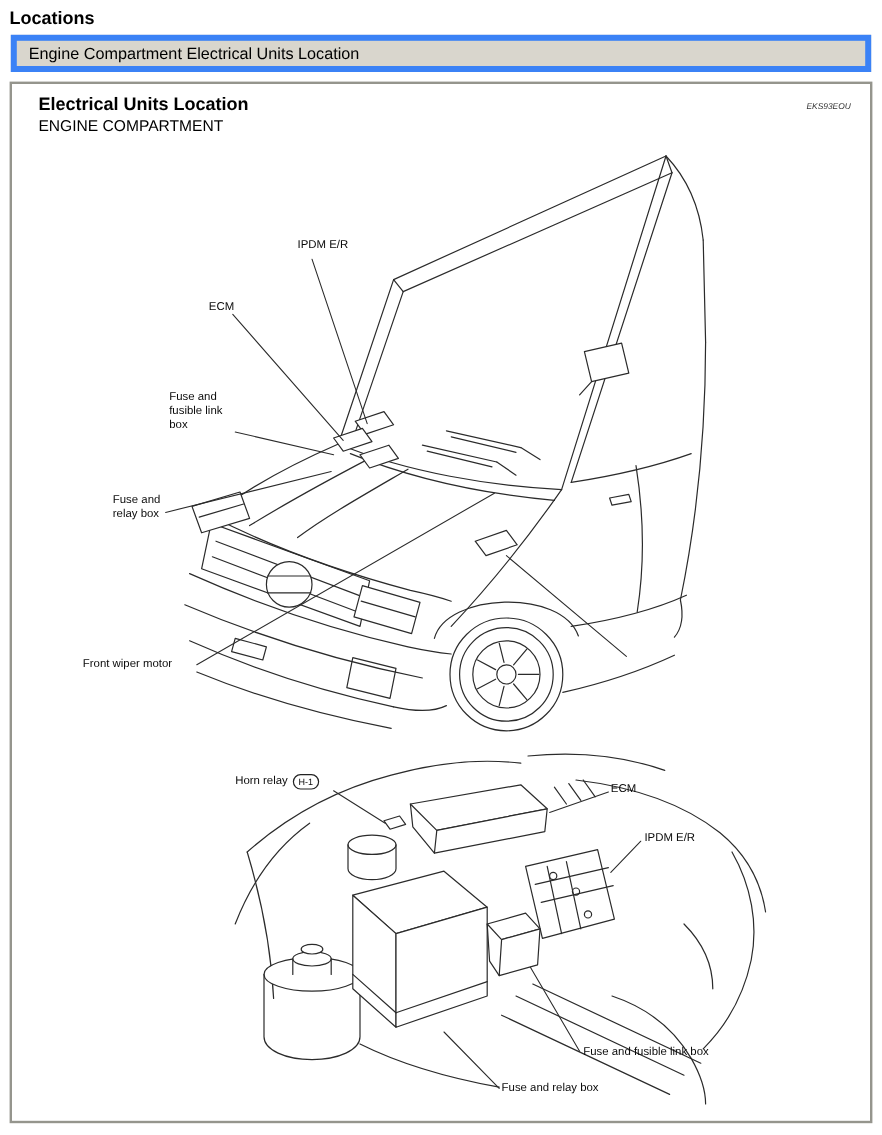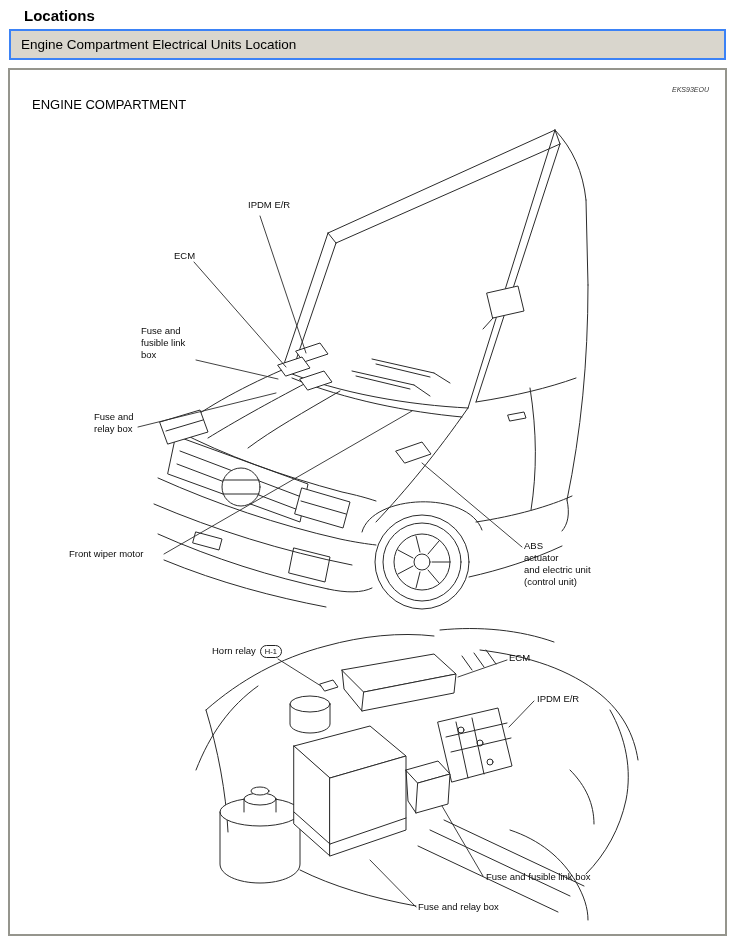--- a/index.html
+++ b/index.html
@@ -1,23 +1,23 @@
 <!DOCTYPE html>
 <html><head>
 <meta charset="utf-8">
 <style>
   * { box-sizing: border-box; }
   html,body { margin:0; padding:0; }
   body {
     width:735px; height:946px; background:#ffffff;
     font-family:"Liberation Sans", sans-serif; color:#000;
   }
-  .page-title { font-size:15px; font-weight:bold; padding:7px 0 5px 8px;margin-left:16px; }
+  .page-title { font-size:15px; font-weight:bold; padding:7px 0 5px 8px; }
   .section-bar {
-    margin:0 9px; height:31px; background:#d9d6cd; border:2px solid #3b82f6;
+    margin:0 9px; height:31px; background:#d9d6cd; border:5px solid #3b82f6;
     display:flex; align-items:center; padding-left:10px; font-size:13.5px;
   }
   .content-box {
     margin:8px 8px 0 8px; border:2px solid #95958d; background:#fff;
     position:relative; height:868px; overflow:hidden;
   }
   .fig-title { position:absolute; left:22px; top:9px; font-size:15px; font-weight:bold; }
   .fig-subtitle { position:absolute; left:22px; top:27px; font-size:13px; font-weight:normal; }
   .fig-code { position:absolute; right:16px; top:16px; font-size:7px; font-style:italic; color:#333; }
   .art { position:absolute; left:0; top:0; }
@@ -40,20 +40,21 @@
 <body>
 
 <div>
   <div class="page-title">Locations</div>
 
   <div class="section-bar">
     <span>Engine Compartment Electrical Units Location</span>
   </div>
 
   <div class="content-box">
+    <div class="fig-title">Electrical Units Location</div>
     <div class="fig-subtitle">ENGINE COMPARTMENT</div>
     <div class="fig-code">EKS93EOU</div>
 
     <svg class="art" width="715" height="866" viewBox="0 0 715 866" xmlns="http://www.w3.org/2000/svg">
 
       <g>
 
         <path d="M545,60 L318,163"></path>
         <path d="M550,74 L326,173"></path>
         <path d="M318,163 L326,173"></path>
@@ -214,26 +215,22 @@
     </svg>
 
     <div class="lbl" style="left:238px; top:129px;">IPDM E/R</div>
     <div class="lbl" style="left:164px; top:180px;">ECM</div>
     <div class="lbl" style="left:131px; top:255px;">Fuse and
 fusible link
 box</div>
     <div class="lbl" style="left:84px; top:341px;">Fuse and
 relay box</div>
     <div class="lbl" style="left:59px; top:478px;">Front wiper motor</div>
-    <div class="lbl" style="left:514px; top:470px;">ABS
-actuator
-and electric unit
-(control unit)</div>
-
-    <div class="lbl horn-row" style="left:202px; top:575px;">
+
+    <div class="lbl horn-row" style="left:186px; top:575px;">
       <span>Horn relay</span>
       <span class="h1-badge">H-1</span>
     </div>
     <div class="lbl" style="left:499px; top:582px;">ECM</div>
     <div class="lbl" style="left:527px; top:623px;">IPDM E/R</div>
     <div class="lbl" style="left:476px; top:801px;">Fuse and fusible link box</div>
     <div class="lbl" style="left:408px; top:831px;">Fuse and relay box</div>
   </div>
 </div>
 

